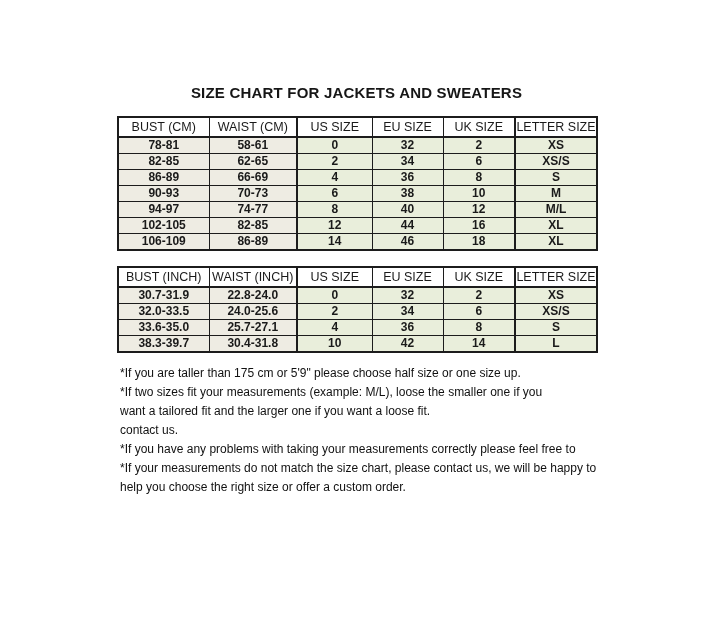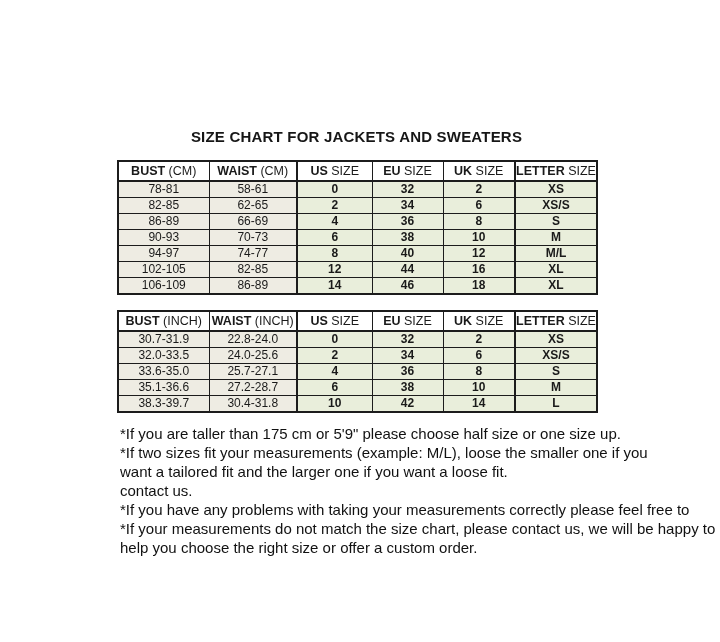--- a/index.html
+++ b/index.html
@@ -8,21 +8,20 @@
     height: 642px;
     background: #ffffff;
     font-family: "Liberation Sans", sans-serif;
     color: #1a1a1a;
     overflow: hidden;
   }
   .page {
     width: 720px;
     height: 464px;
     position: relative;
-    margin-top: 44px;
   }
   .page-title {
     margin: 0;
     padding-top: 84px;
     padding-left: 117px;
     width: 479px;
     text-align: center;
     font-size: 15px;
     font-weight: bold;
     letter-spacing: 0.2px;
@@ -45,42 +44,42 @@
     overflow: hidden;
     white-space: nowrap;
   }
   table.size-table th {
     background: #ffffff;
     height: 18px;
     font-size: 12.5px;
     font-weight: normal;
     border-bottom: 2px solid #1c1c1c;
   }
-  table.size-table th .hstrong { font-weight: bold; }
+  table.size-table th .hstrong { font-weight: normal; }
   table.size-table td {
     height: 15px;
     font-size: 12px;
     line-height: 15px;
   }
   table.size-table td.col0, table.size-table td.col1 {
     background: #eeece3;
-    font-weight: normal;
+    font-weight: bold;
   }
   table.size-table td.col2, table.size-table td.col3,
   table.size-table td.col4, table.size-table td.col5 {
     background: #e9eedb;
     font-weight: bold;
   }
   table.size-table th.thick-left, table.size-table td.thick-left {
     border-left: 2px solid #1c1c1c;
   }
   .footnotes {
     margin-top: 11px;
     margin-left: 120px;
-    font-size: 15px;
+    font-size: 12px;
     color: #111111;
   }
   .footnotes .fline {
     line-height: 19px;
     white-space: nowrap;
   }
 </style>
 </head>
 <body>
 
@@ -205,28 +204,20 @@
         </tr>
         <tr>
           <td class="col0">33.6-35.0</td>
           <td class="col1">25.7-27.1</td>
           <td class="col2 thick-left">4</td>
           <td class="col3">36</td>
           <td class="col4">8</td>
           <td class="col5 thick-left">S</td>
         </tr>
         <tr>
-          <td class="col0">35.1-36.6</td>
-          <td class="col1">27.2-28.7</td>
-          <td class="col2 thick-left">6</td>
-          <td class="col3">38</td>
-          <td class="col4">10</td>
-          <td class="col5 thick-left">M</td>
-        </tr>
-        <tr>
           <td class="col0">38.3-39.7</td>
           <td class="col1">30.4-31.8</td>
           <td class="col2 thick-left">10</td>
           <td class="col3">42</td>
           <td class="col4">14</td>
           <td class="col5 thick-left">L</td>
         </tr>
       </tbody>
   </table>
 

